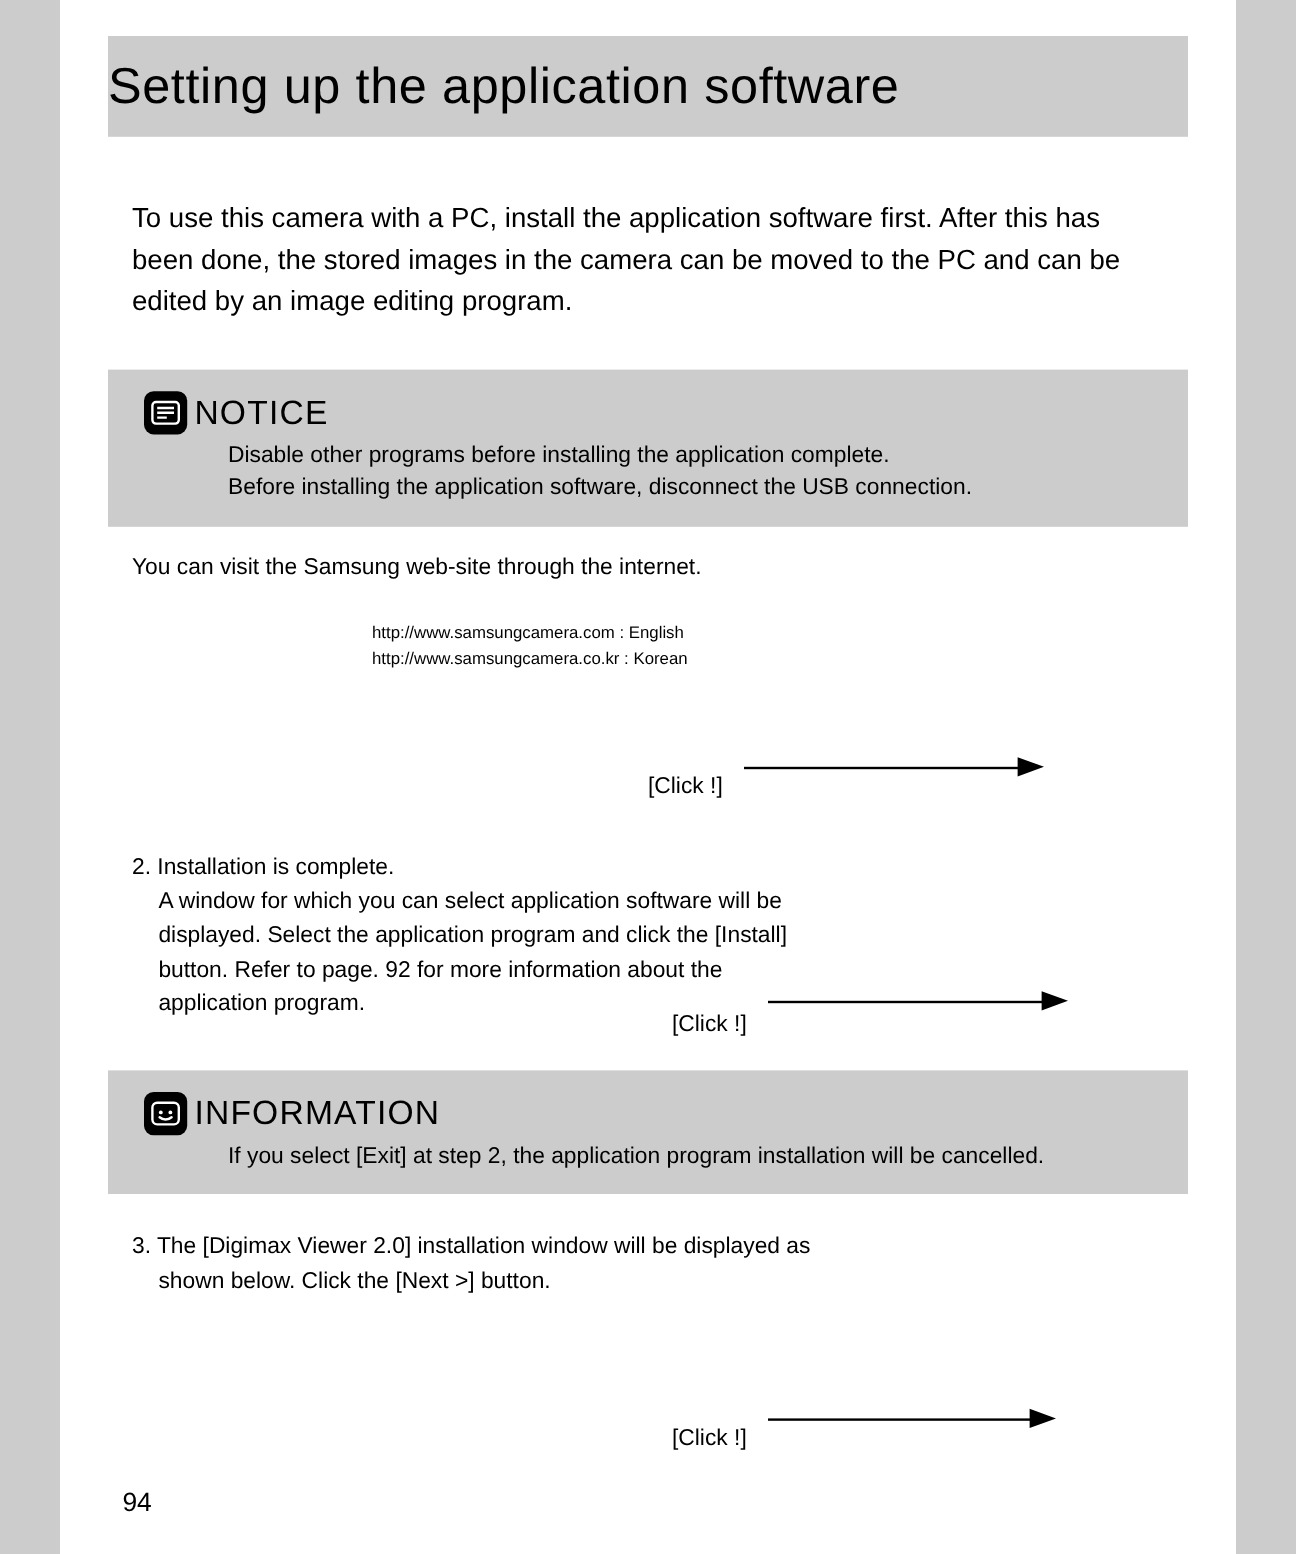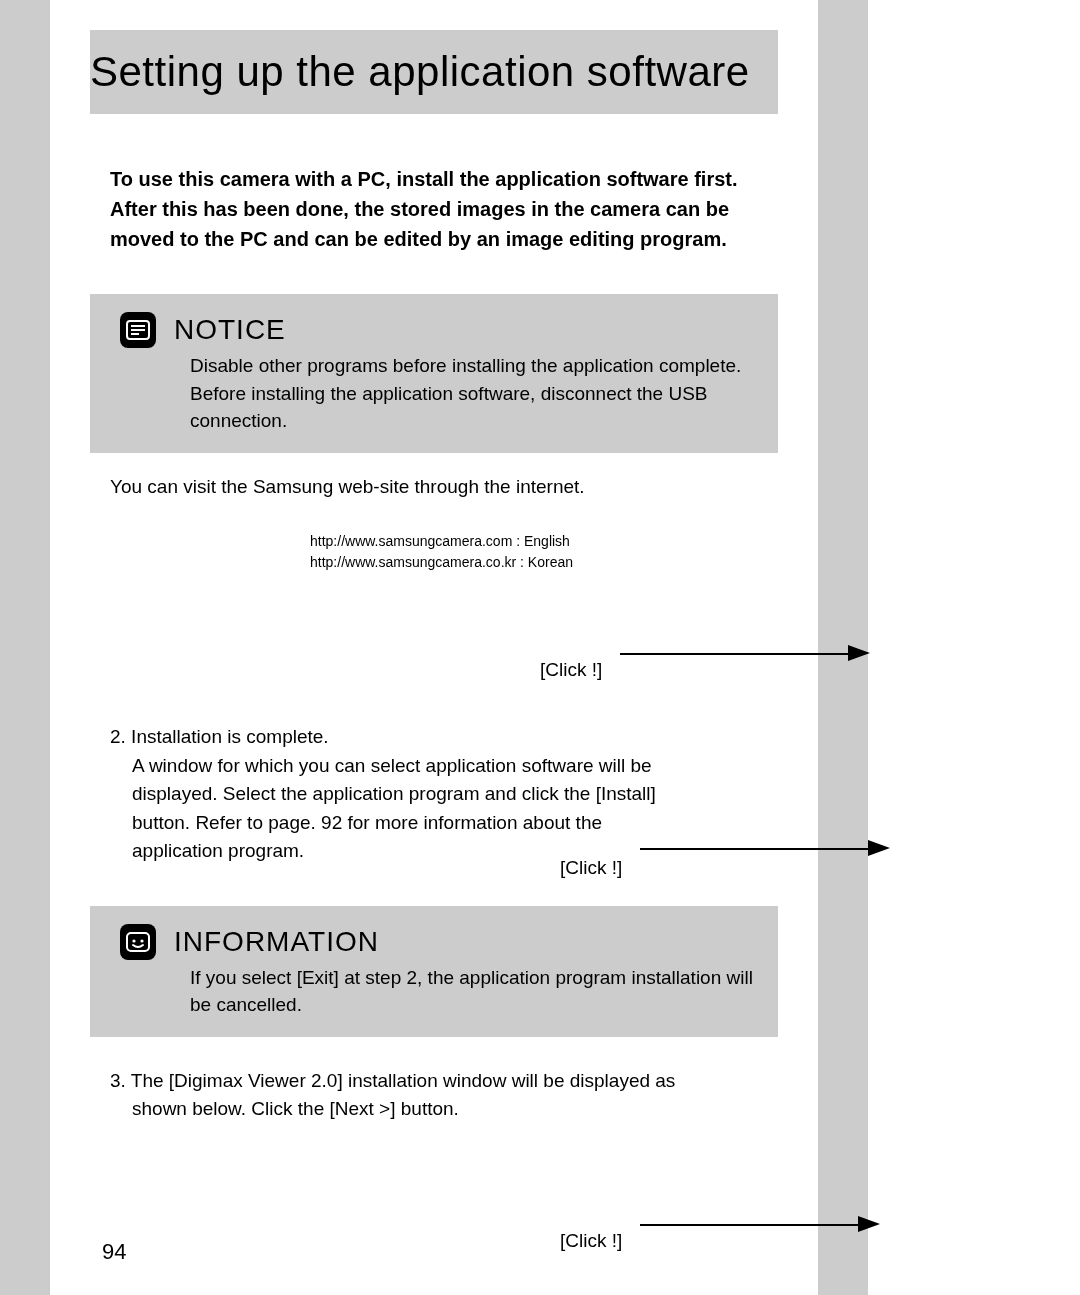--- a/index.html
+++ b/index.html
@@ -3,21 +3,21 @@
 <meta charset="utf-8">
 <style>
   html, body {
     margin: 0;
     padding: 0;
     background: #fff;
     font-family: Arial, Helvetica, sans-serif;
     color: #000;
   }
   .outer {
-    width: 868px;
+    width: 1080px;
     height: 1295px;
     box-sizing: border-box;
     padding: 0 50px;
     background: #cccccc;
     position: relative;
   }
   .page {
     background: #ffffff;
     width: 100%;
     height: 100%;
@@ -30,34 +30,33 @@
     padding: 18px 20px 18px 0;
     margin: 0 0 50px 0;
   }
   .title-bar h1 {
     margin: 0;
     font-weight: 400;
     font-size: 42px;
     letter-spacing: 0.5px;
   }
   .intro {
-    font-size: 20px;
+    font-size: 23px;
     line-height: 1.5;
     margin: 0 20px 40px 20px;
-    font-weight: bold;
   }
   .callout {
     background: #cccccc;
     padding: 18px 20px 18px 30px;
     margin: 0 0 20px 0;
   }
   .callout-header {
     display: flex;
     align-items: center;
-    gap: 18px;
+    gap: 6px;
     margin-bottom: 4px;
   }
   .callout-title {
     font-size: 28px;
     letter-spacing: 1px;
   }
   .callout-body {
     margin-left: 70px;
     font-size: 19px;
     line-height: 1.45;

